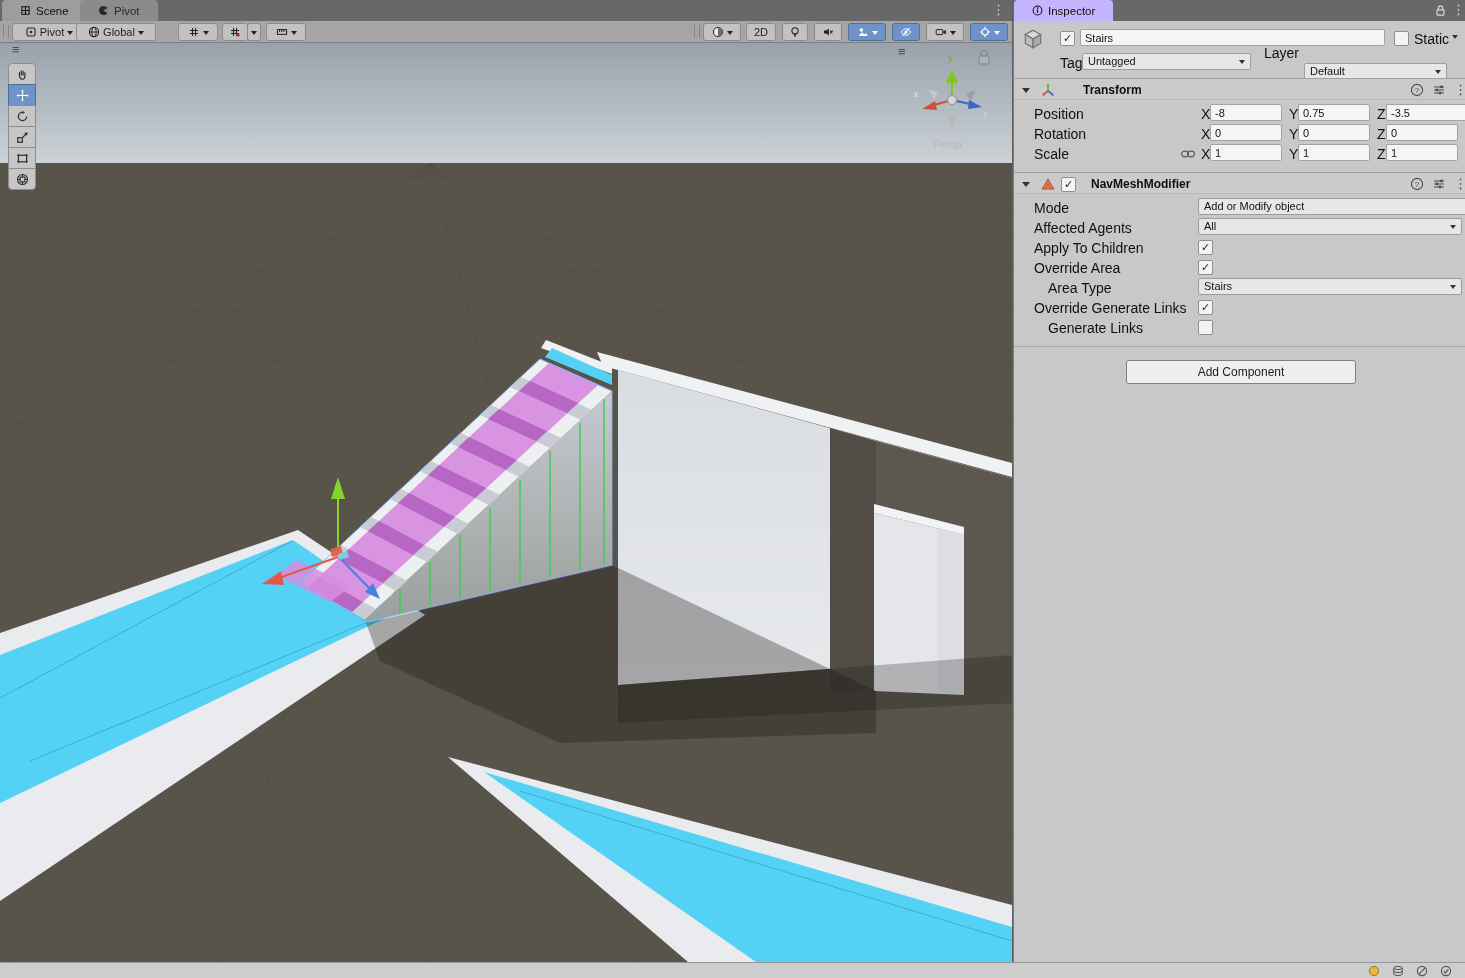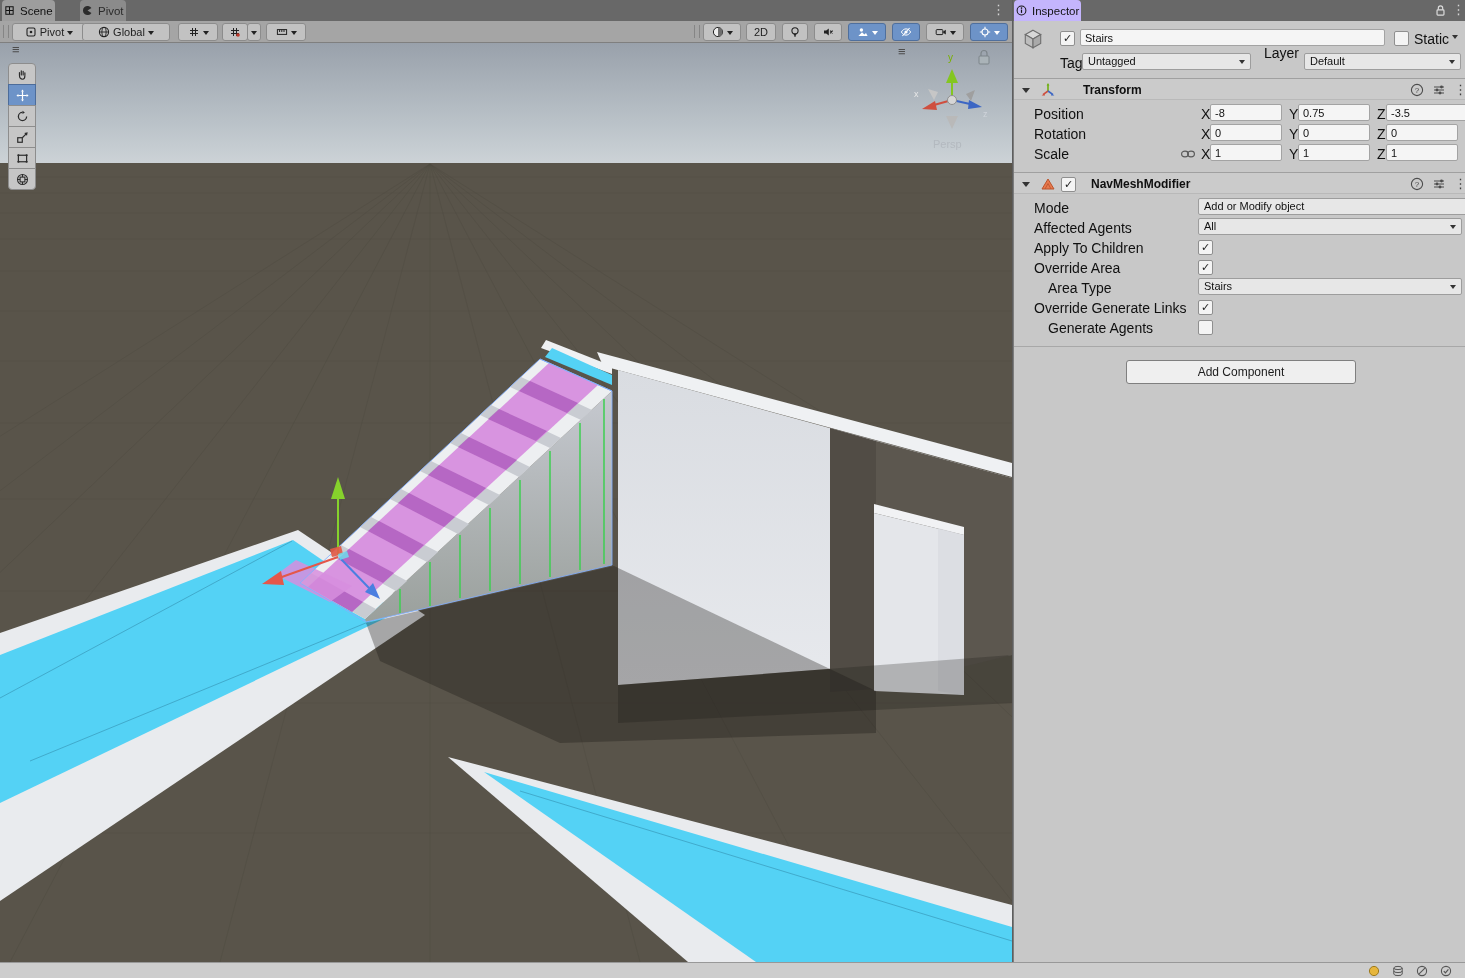--- a/index.html
+++ b/index.html
@@ -1,20 +1,20 @@
 <!DOCTYPE html>
 <html><head>
 <meta charset="utf-8">
 <style>
   html,body{margin:0;padding:0;}
   body{width:1465px;height:978px;position:relative;font-family:"Liberation Sans",sans-serif;background:#c8c8c8;overflow:hidden;-webkit-font-smoothing:antialiased;}
   .abs{position:absolute;}
   
   .topbar{position:absolute;left:0;top:0;width:1465px;height:21px;background:#686868;}
-  .tab{position:absolute;top:0;height:21px;display:flex;align-items:center;gap:5px;padding:0 2px;font-size:11.5px;color:#2b2b2b;background:#8b8b8b;border-radius:4px 4px 0 0;box-sizing:border-box;}
+  .tab{position:absolute;top:0;height:21px;display:flex;align-items:center;gap:5px;padding:0 18px;font-size:11.5px;color:#2b2b2b;background:#8b8b8b;border-radius:4px 4px 0 0;box-sizing:border-box;}
   .tab.active{background:#9d9d9d;color:#111;}
   .tab.insp{background:#c4b5fd;}
   .kebab-dark{position:absolute;top:2px;font-size:13px;color:#d6d6d6;cursor:default;}
   .pane-divider{position:absolute;left:1012px;top:0;width:1px;height:978px;background:#5e5e5e;}
   
   .scene-toolbar{position:absolute;left:0;top:21px;width:1012px;height:22px;background:#a5a5a5;border-bottom:1px solid #7f7f7f;box-sizing:border-box;}
   .tb{position:absolute;top:2px;height:18px;background:#c2c2c2;border:1px solid #8c8c8c;border-radius:3px;display:flex;align-items:center;justify-content:center;gap:3px;box-sizing:border-box;color:#222;font-size:11px;}
   .tb.active{background:#6d93c8;border-color:#4f6f9d;color:#fff;}
   .bcaret{width:0;height:0;border-left:3px solid transparent;border-right:3px solid transparent;border-top:4px solid currentColor;margin-top:1px;}
   .vsep{position:absolute;top:4px;width:4px;height:13px;border-left:1px solid #858585;border-right:1px solid #858585;}
@@ -79,21 +79,21 @@
 <div class="scene-toolbar">
   <div class="vsep" style="left:3px"></div>
   <div class="tb" style="left:12px;width:74px">
     <svg viewBox="0 0 12 12" width="12" height="12">
         <rect x="2" y="2" width="8" height="8" rx="1.5" fill="none" stroke="currentColor" stroke-width="1.1"></rect>
         <circle cx="6" cy="6" r="1.3" fill="currentColor"></circle>
       </svg>
     <span>Pivot</span>
     <div class="bcaret"></div>
   </div>
-  <div class="tb" style="left:82px;width:88px">
+  <div class="tb" style="left:76px;width:80px">
     <svg viewBox="0 0 12 12" width="12" height="12">
         <circle cx="6" cy="6" r="4.6" fill="none" stroke="currentColor" stroke-width="1.1"></circle>
         <ellipse cx="6" cy="6" rx="2.1" ry="4.6" fill="none" stroke="currentColor" stroke-width="0.9"></ellipse>
         <path d="M1.4,6 H10.6" stroke="currentColor" stroke-width="0.9"></path>
       </svg>
     <span>Global</span>
     <div class="bcaret"></div>
   </div>
   <div class="tb" style="left:178px;width:40px">
     <svg viewBox="0 0 12 12" width="12" height="12">
@@ -338,21 +338,21 @@
     </svg>
   <div class="cb" style="left:46px;top:10px">✓</div>
   <input class="field" style="left: 66px; top: 8px; width: 305px;" value="Stairs">
   <div class="cb" style="left:380px;top:10px"></div>
   <div class="ins-label" style="left:400px;top:10px">Static</div>
   <div class="tri" style="left:438px;top:14px;border-top-width:4px;border-left-width:3.5px;border-right-width:3.5px"></div>
 
   <div class="ins-label" style="left:46px;top:34px">Tag</div>
   <div class="dd" style="left:68px;top:32px;width:169px"><span>Untagged</span><div class="caret"></div></div>
   <div class="ins-label" style="left:250px;top:24px">Layer</div>
-  <div class="dd" style="left:290px;top:32px;width:157px"><span>Default</span><div class="caret"></div></div>
+  <div class="dd" style="left:290px;top:42px;width:143px"><span>Default</span><div class="caret"></div></div>
 
   <div class="comp-header" style="top:57px">
     <div class="tri" style="left:8px;top:9px"></div>
     <svg class="hicon" style="left:26px;top:3px" viewBox="0 0 16 16" width="16" height="16">
         <path d="M8,9 V2.6" stroke="#6fae10" stroke-width="1.6"></path>
         <path d="M8,9 L3,12.6" stroke="#cf4f3f" stroke-width="1.6"></path>
         <path d="M8,9 L13,12.6" stroke="#3c66c4" stroke-width="1.6"></path>
         <path d="M8,1 L6.6,3.4 H9.4 Z" fill="#6fae10"></path>
         <path d="M1.6,13.6 L4.4,11.6 L5,13.4 Z" fill="#cf4f3f"></path>
         <path d="M14.4,13.6 L11.6,11.6 L11,13.4 Z" fill="#3c66c4"></path>
@@ -431,21 +431,21 @@
 
   <div class="ins-label" style="left:20px;top:239px">Override Area</div>
   <div class="cb" style="left:184px;top:239px">✓</div>
 
   <div class="ins-label" style="left:34px;top:259px">Area Type</div>
   <div class="dd" style="left:184px;top:257px;width:264px"><span>Stairs</span><div class="caret"></div></div>
 
   <div class="ins-label" style="left:20px;top:279px">Override Generate Links</div>
   <div class="cb" style="left:184px;top:279px">✓</div>
 
-  <div class="ins-label" style="left:34px;top:299px">Generate Agents</div>
+  <div class="ins-label" style="left:34px;top:299px">Generate Links</div>
   <div class="cb" style="left:184px;top:299px"></div>
 
   <div class="abs" style="left:0;top:325px;width:452px;height:1px;background:#a8a8a8"></div>
   <div class="addbtn">Add Component</div>
 </div>
 
 <div class="statusbar">
   <svg class="sicon" style="left:1368px" viewBox="0 0 12 12" width="12" height="12">
       <circle cx="6" cy="6" r="4.6" fill="#e6b63d" stroke="#9d7a1d"></circle>
     </svg>

